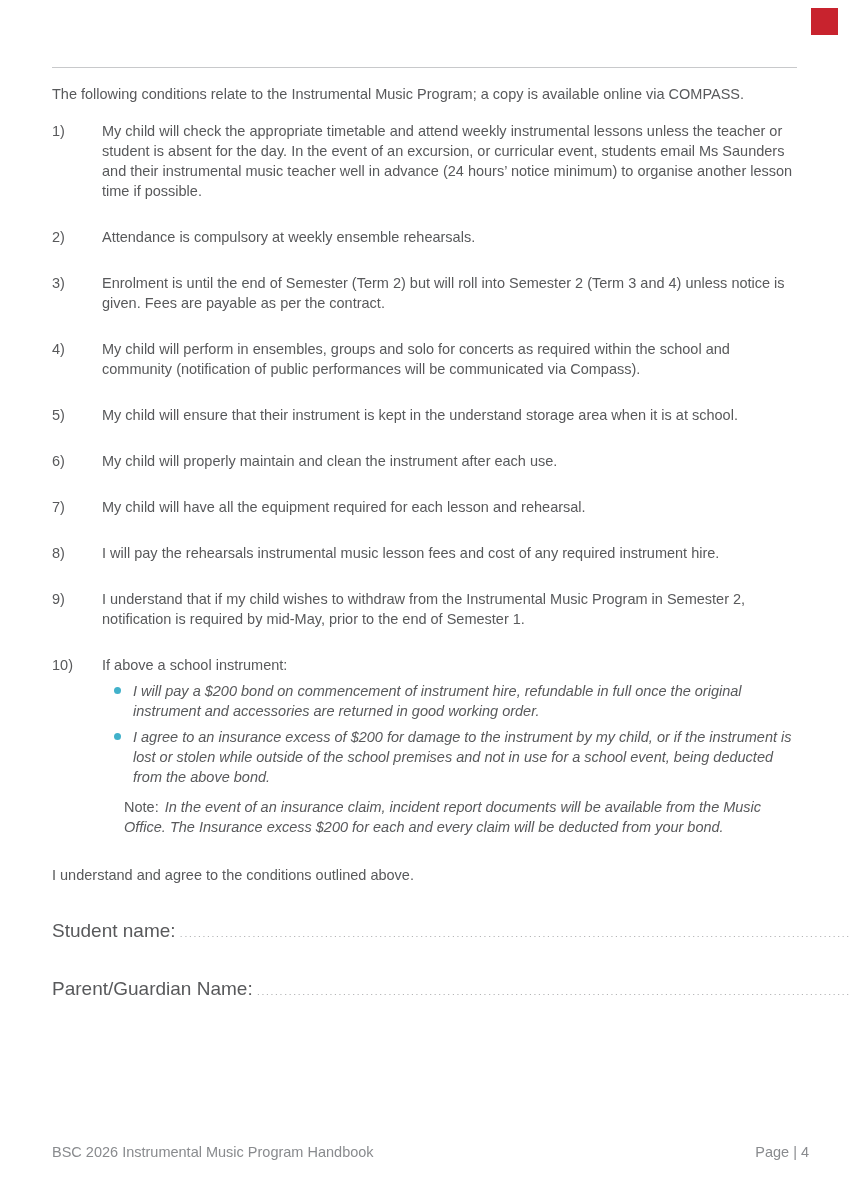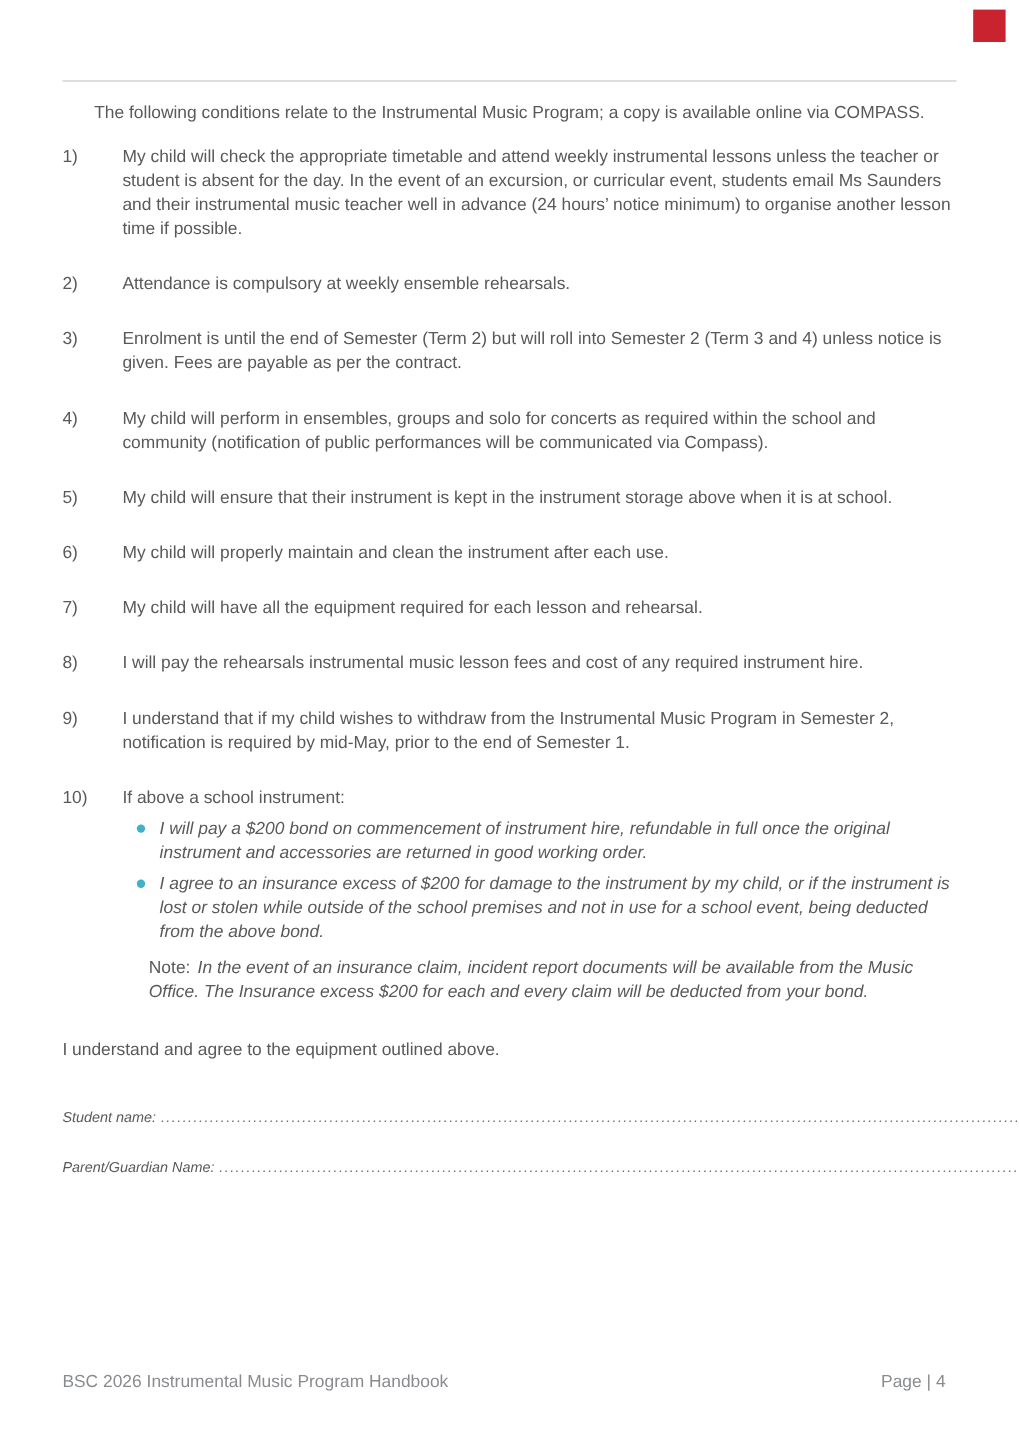--- a/index.html
+++ b/index.html
@@ -32,21 +32,20 @@
   }
   .rule {
     border-top: 1px solid var(--divider, #c8c9cb);
     margin-top: 8px;
   }
   .intro {
     margin-top: 16px;
     font-size: 14.5px;
     line-height: 20px;
     white-space: nowrap;
-    text-align: center;
   }
   .conds { list-style: none; }
   .cond {
     display: flex;
     margin-top: 26px;
     font-size: 14.5px;
     line-height: 20px;
   }
   .cond:first-child { margin-top: 17px; }
   .cond .num { flex: 0 0 50px; }
@@ -70,26 +69,25 @@
   }
   .note .note-label { font-style: normal; margin-right: 6px; }
   .agree {
     margin-top: 28px;
     font-size: 14.5px;
     line-height: 20px;
   }
   .sig-row {
     display: flex;
     align-items: center;
-    font-size: 12px;
-    line-height: 20px;
-    font-style: italic;
+    font-size: 19px;
+    line-height: 20px;
   }
   .sig-row.first { margin-top: 36px; }
-  .sig-row.second { margin-top: 22px; }
+  .sig-row.second { margin-top: 38px; }
   .sig-left {
     flex: 0 0 390px;
     display: flex;
     align-items: baseline;
   }
   .sig-label { white-space: nowrap; padding-right: 4px; }
   .leader {
     flex: 1;
     overflow: hidden;
     white-space: nowrap;
@@ -97,21 +95,21 @@
   }
   .leader::after {
     content: "...................................................................................................................................................................";
     font-size: 12px;
     letter-spacing: 1.2px;
     color: var(--dots, #6d6f72);
   }
   .footer {
     position: absolute;
     left: 52px;
-    right: 61px;
+    right: 40px;
     top: 1144px;
     display: flex;
     justify-content: space-between;
     font-size: 14.5px;
     color: var(--footer, #898b8e);
   }
 </style>
 </head>
 <body>
 
@@ -135,21 +133,21 @@
     <li class="cond">
       <span class="num">3)</span>
       <span class="txt">Enrolment is until the end of Semester (Term 2) but will roll into Semester 2 (Term 3 and 4) unless notice is given. Fees are payable as per the contract.</span>
     </li>
     <li class="cond">
       <span class="num">4)</span>
       <span class="txt">My child will perform in ensembles, groups and solo for concerts as required within the school and community (notification of public performances will be communicated via Compass).</span>
     </li>
     <li class="cond">
       <span class="num">5)</span>
-      <span class="txt">My child will ensure that their instrument is kept in the instrument storage above when it is at school.</span>
+      <span class="txt">My child will ensure that their instrument is kept in the understand storage area when it is at school.</span>
     </li>
     <li class="cond">
       <span class="num">6)</span>
       <span class="txt">My child will properly maintain and clean the instrument after each use.</span>
     </li>
     <li class="cond">
       <span class="num">7)</span>
       <span class="txt">My child will have all the equipment required for each lesson and rehearsal.</span>
     </li>
     <li class="cond">
@@ -172,21 +170,21 @@
           <span class="dot"></span>
           <span class="btxt">I agree to an insurance excess of $200 for damage to the instrument by my child, or if the instrument is lost or stolen while outside of the school premises and not in use for a school event, being deducted from the above bond.</span>
         </div>
         <div class="note">
           <span class="note-label">Note:</span><span>In the event of an insurance claim, incident report documents will be available from the Music Office. The Insurance excess $200 for each and every claim will be deducted from your bond.</span>
         </div>
       </div>
     </li>
   </ul>
 
-  <p class="agree">I understand and agree to the equipment outlined above.</p>
+  <p class="agree">I understand and agree to the conditions outlined above.</p>
 
   <div class="sig-row first">
     <div class="sig-left">
       <span class="sig-label">Student name:</span>
       <span class="leader"></span>
     </div>
 
   </div>
 
   <div class="sig-row second">

